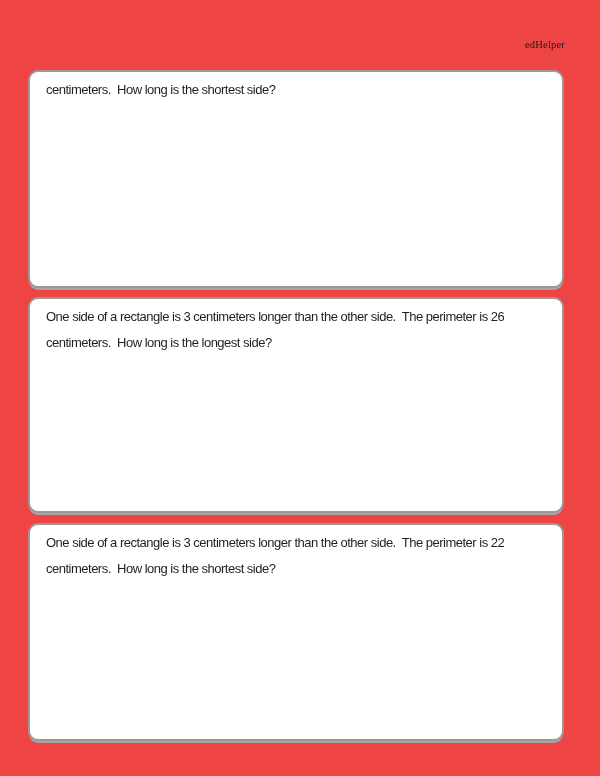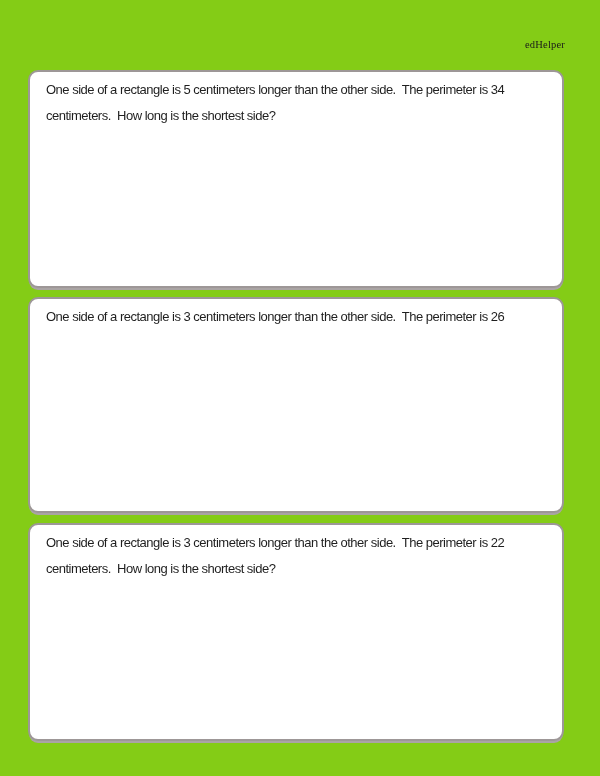--- a/index.html
+++ b/index.html
@@ -4,21 +4,21 @@
 <style>
   html, body {
     margin: 0;
     padding: 0;
     background: #ffffff;
   }
   .page {
     position: relative;
     width: 600px;
     height: 776px;
-    background: #84cc16;
+    background: #ef4444;
     overflow: hidden;
     font-family: "Liberation Sans", sans-serif;
   }
   .brand {
     position: absolute;
     top: 39px;
     right: 35px;
     font-family: "Liberation Serif", serif;
     font-size: 10.5px;
     color: #1a1a1a;
@@ -71,27 +71,27 @@
 </style>
 </head>
 <body>
 
 <div class="page">
 
   <div class="brand">edHelper</div>
 
 
   <div class="problem-box box-1">
-    <div class="problem-line">One side of a rectangle is 5 centimeters longer than the other side.  The perimeter is 34</div>
     <div class="problem-line">centimeters.  How long is the shortest side?</div>
     <div></div>
   </div>
 
   <div class="problem-box box-2">
     <div class="problem-line">One side of a rectangle is 3 centimeters longer than the other side.  The perimeter is 26</div>
+    <div class="problem-line">centimeters.  How long is the longest side?</div>
     <div></div>
   </div>
 
   <div class="problem-box box-3">
     <div class="problem-line">One side of a rectangle is 3 centimeters longer than the other side.  The perimeter is 22</div>
     <div class="problem-line">centimeters.  How long is the shortest side?</div>
     <div></div>
   </div>
 
 </div>

